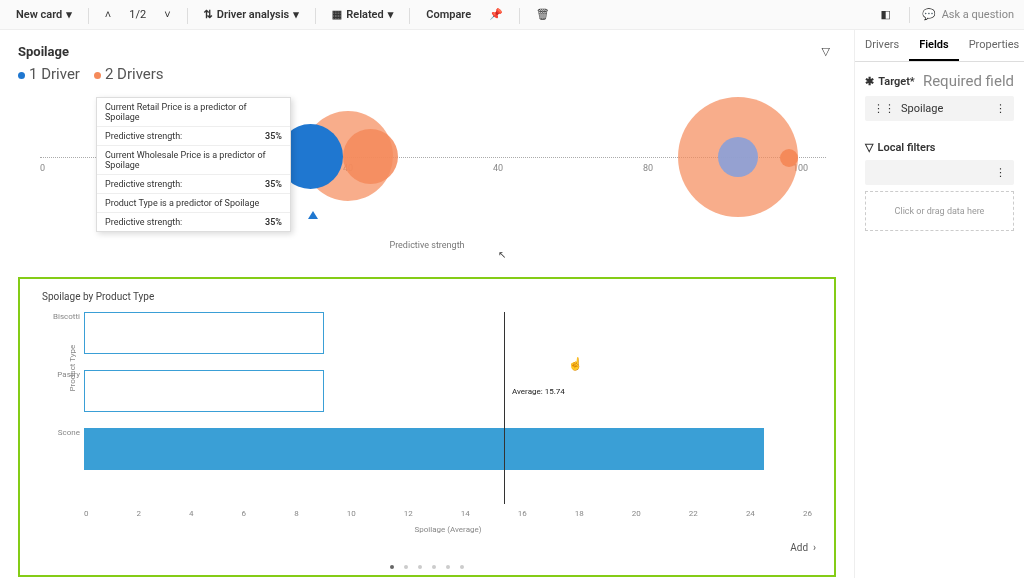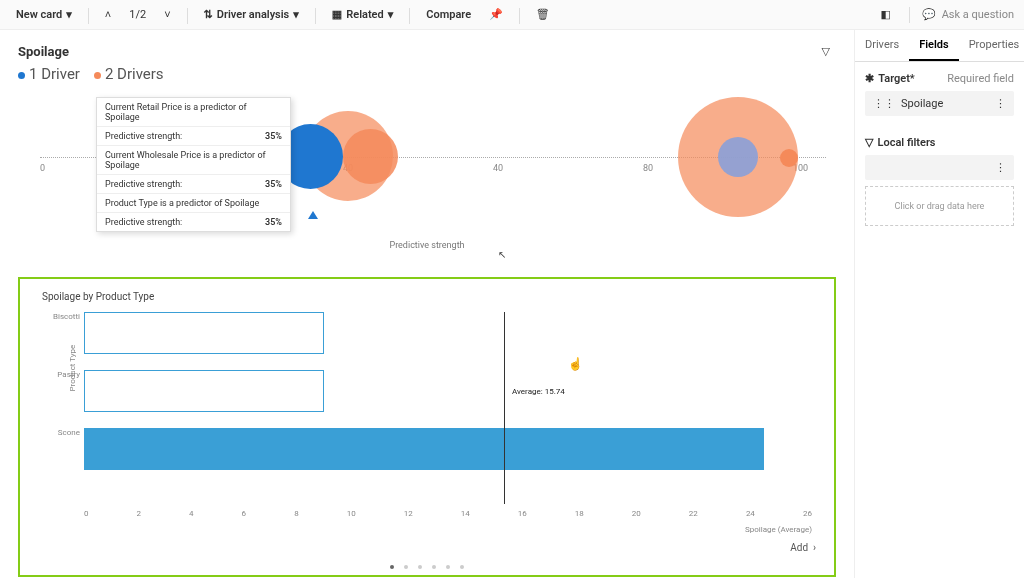--- a/index.html
+++ b/index.html
@@ -33,33 +33,33 @@
 .panel-title{font-size:10px;color:#444;margin-bottom:10px}
 .barchart{position:relative;height:210px;margin-left:42px}
 .bar-row{position:absolute;left:0;height:50px;display:flex;align-items:flex-start}
 .bar-lbl{position:absolute;left:-42px;width:38px;text-align:right;font-size:8px;color:#888}
 .bar{height:42px}
 .bar.outline{border:1px solid #3a9fd6;background:#fff}
 .bar.filled{background:#3a9fd6}
 .vline{position:absolute;top:0;bottom:18px;width:1px;background:#333}
 .avg-lbl{position:absolute;font-size:8px;color:#222;white-space:nowrap}
 .xaxis{position:absolute;left:42px;right:0;bottom:4px;display:flex;justify-content:space-between;font-size:8px;color:#888}
-.xlabel{position:absolute;bottom:-12px;left:0;right:0;text-align:right;font-size:8px;color:#888}
+.xlabel{position:absolute;bottom:-12px;left:0;right:0;text-align:center;font-size:8px;color:#888}
 .ylabel{position:absolute;left:-12px;top:50%;transform:rotate(-90deg) translateX(30px);font-size:8px;color:#888;transform-origin:left}
 .dots{position:absolute;bottom:6px;left:0;right:0;display:flex;justify-content:center;gap:10px}
 .pdot{width:4px;height:4px;background:#ccc;border-radius:50%}
 .pdot.active{background:#666}
 .addlink{position:absolute;right:18px;bottom:22px;font-size:10px;color:#555;cursor:pointer}
 .tabs{display:flex;border-bottom:1px solid #ddd;font-size:11px}
 .tab{padding:8px 10px;color:#666;cursor:pointer}
 .tab.active{color:#000;border-bottom:2px solid #000;font-weight:600}
 .field-sec{padding:10px 10px}
 .field-hdr{display:flex;align-items:center;justify-content:space-between;font-size:11px;margin-bottom:6px}
 .field-hdr .lbl{display:flex;align-items:center;gap:4px;font-weight:600}
-.req{font-size:11px;color:#888}
+.req{font-size:15px;color:#888}
 .field-item{background:#f3f3f3;padding:6px 8px;display:flex;align-items:center;justify-content:space-between;font-size:11px;border-radius:2px}
 .dropzone{border:1px dashed #ccc;padding:14px;text-align:center;font-size:9px;color:#999;margin-top:6px}
 .cursor{position:absolute;left:480px;top:160px;font-size:10px;pointer-events:none}
 .cursor2{position:absolute;left:484px;top:45px;font-size:12px;pointer-events:none}
 </style>
 </head>
 <body>
 
 <div class="topbar">
   <div class="left">

